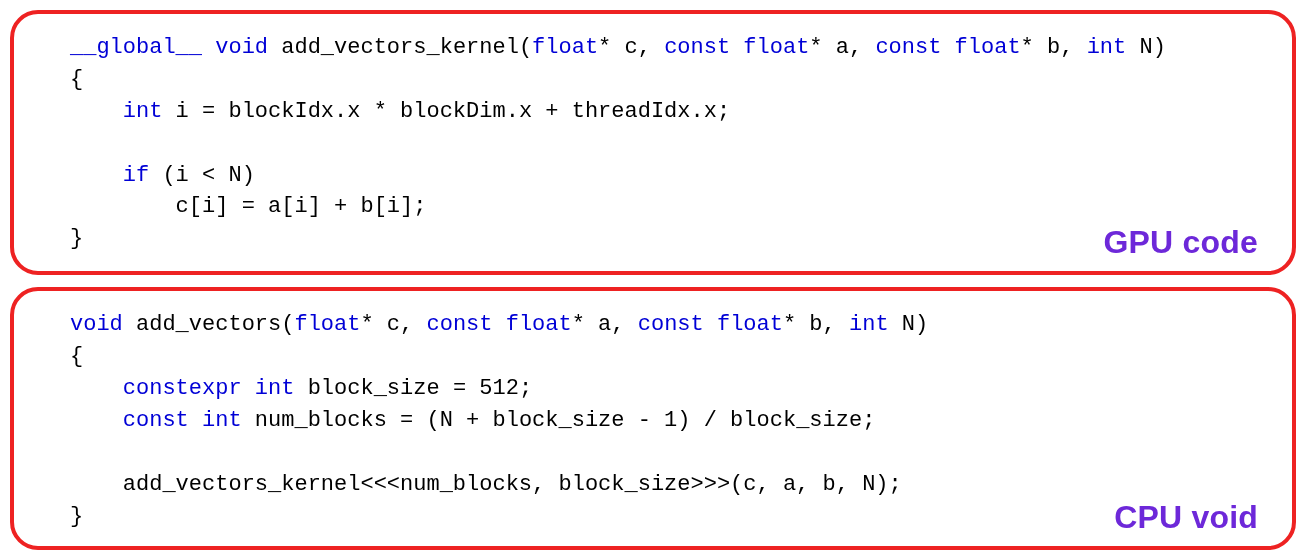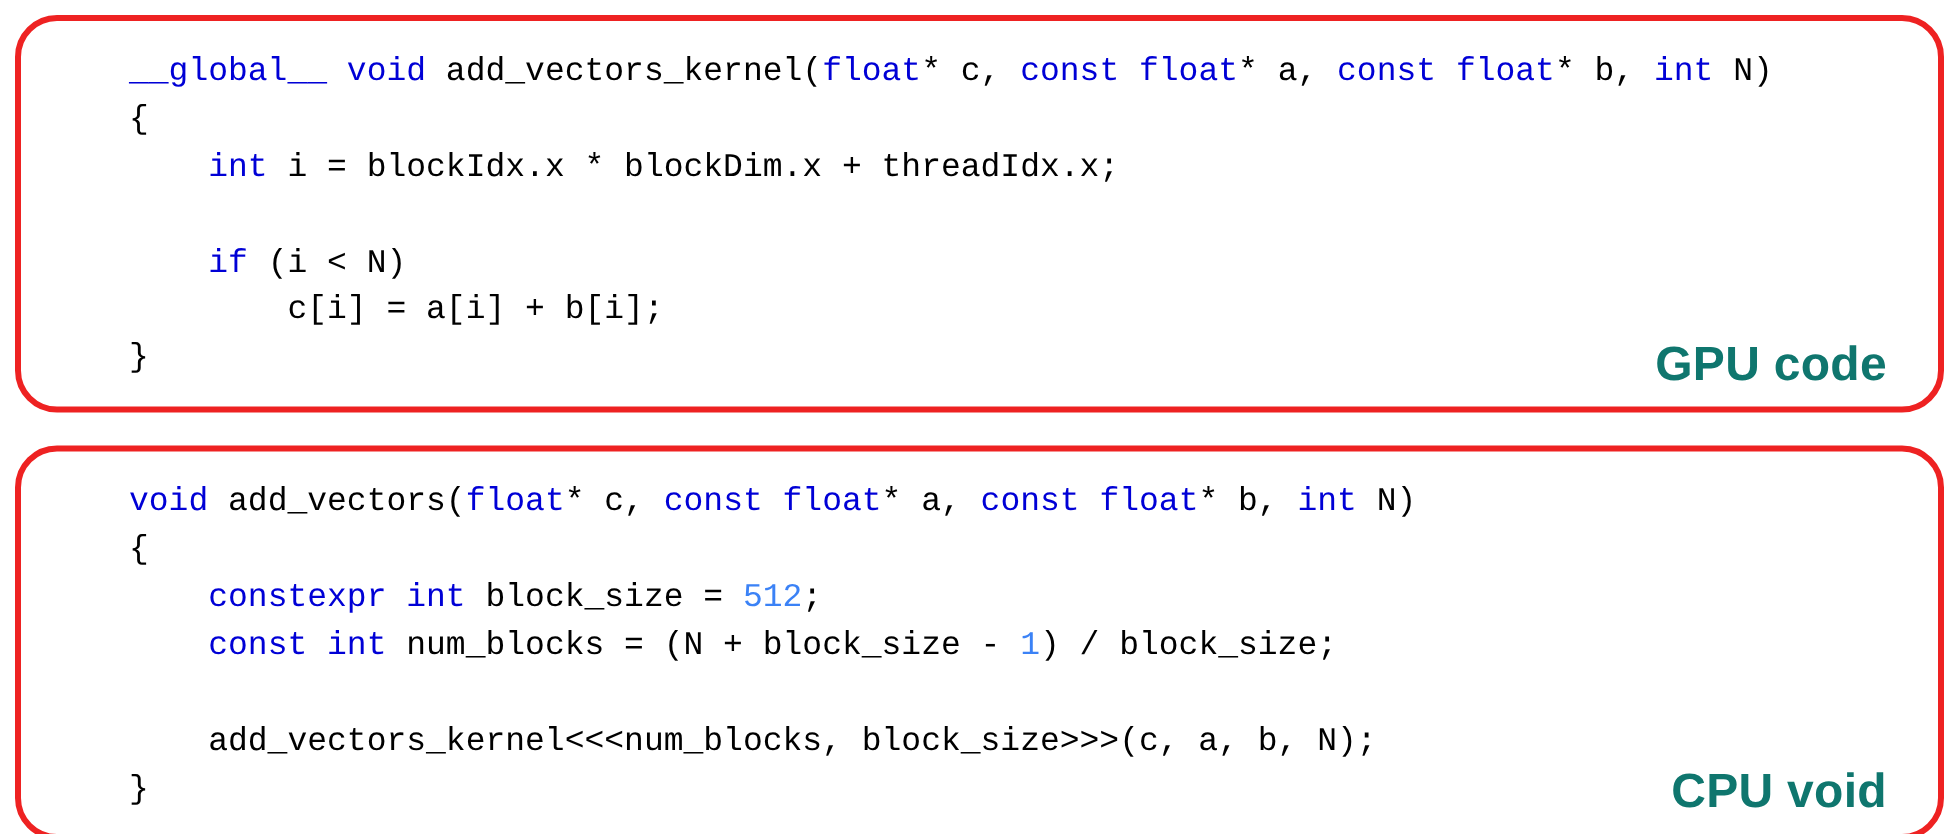--- a/index.html
+++ b/index.html
@@ -7,44 +7,44 @@
     width: 1306px;
     height: 556px;
     background: #ffffff;
     padding: 10px 10px;
     font-family: Consolas, "Courier New", monospace;
   }
   .code-box {
     position: relative;
     border: 4px solid #ee2222;
     border-radius: 28px;
-    padding: 18px 26px 16px 72px;
-    margin-bottom: 22px;
+    padding: 18px 26px 16px 56px;
+    margin-bottom: 12px;
     background: #ffffff;
   }
   .code-box-2 {
     padding-bottom: 14px;
   }
   pre {
     font-family: Consolas, "Courier New", monospace;
     font-size: 22px;
     line-height: 1.45;
     white-space: pre;
     color: #000000;
   }
   .tok-kw  { color: #0000d6; }
-  .tok-num { color: #3b82f6; }
+  .tok-num { color: #000000; }
   .badge {
     position: absolute;
     right: 34px;
     bottom: 10px;
     font-family: -apple-system, "Segoe UI", Arial, sans-serif;
     font-weight: 700;
     font-size: 32px;
-    color: #0f766e;
+    color: #6d28d9;
     letter-spacing: 0.2px;
   }
 </style>
 </head>
 <body>
 
 <div class="code-box">
   <pre><span class="tok-kw">__global__</span> <span class="tok-kw">void</span> add_vectors_kernel(<span class="tok-kw">float</span>* c, <span class="tok-kw">const</span> <span class="tok-kw">float</span>* a, <span class="tok-kw">const</span> <span class="tok-kw">float</span>* b, <span class="tok-kw">int</span> N)
 {
     <span class="tok-kw">int</span> i = blockIdx.x * blockDim.x + threadIdx.x;

